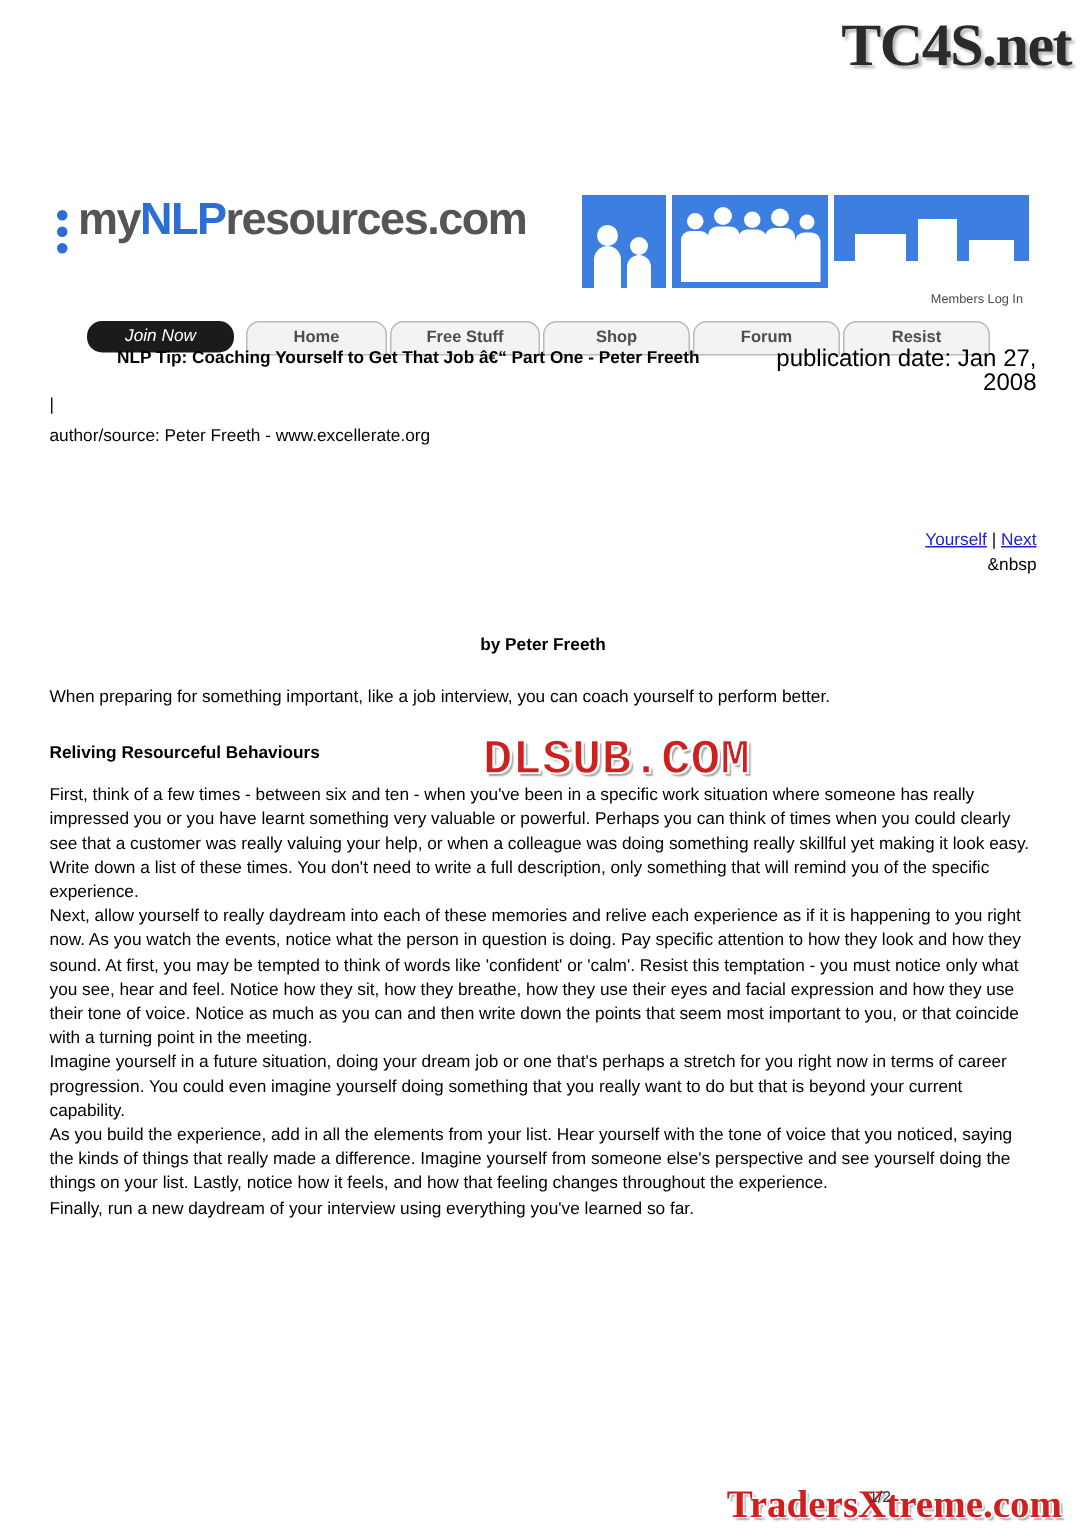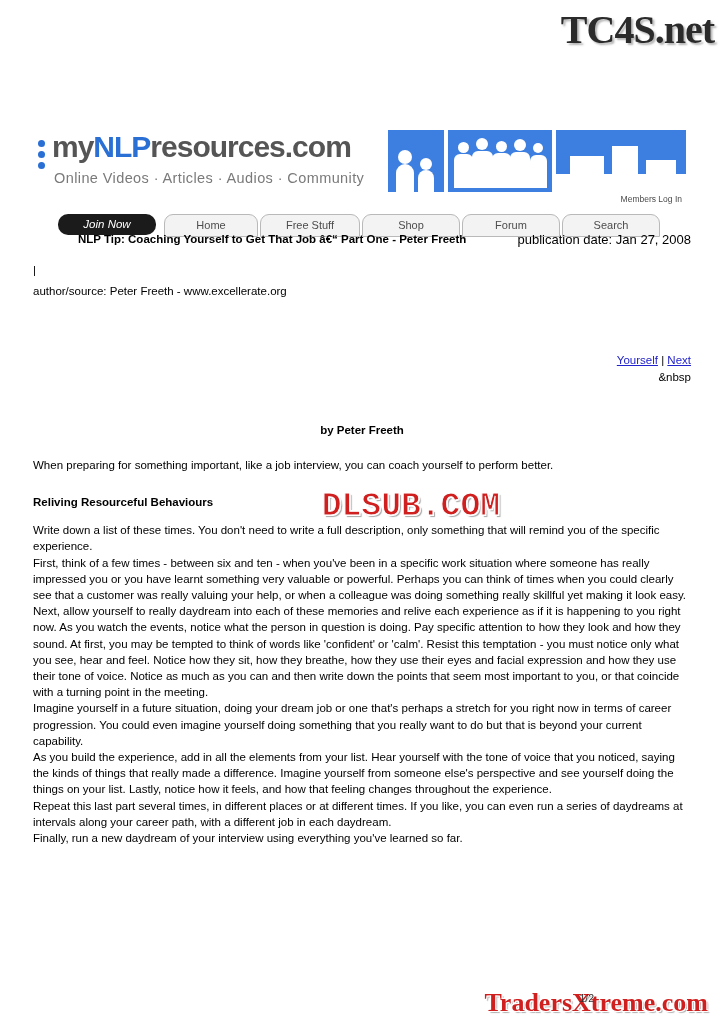--- a/index.html
+++ b/index.html
@@ -157,20 +157,21 @@
     position: absolute;
     top: 0;
     height: 21px;
     border: 1px solid #b9b9b9;
     border-radius: 9px 9px 0 0;
     background: #f3f3f3;
     color: #4d4d4d;
     font-size: 11px;
     text-align: center;
     line-height: 21px;
+    font-weight: bold;
   }
   .nav-home    { left: 128px; width: 92px; }
   .nav-free    { left: 224px; width: 98px; }
   .nav-shop    { left: 326px; width: 96px; }
   .nav-forum   { left: 426px; width: 96px; }
   .nav-search  { left: 526px; width: 96px; }
 
   
   .article-title {
     position: absolute;
@@ -180,21 +181,21 @@
     font-size: 11.5px;
     font-weight: bold;
     line-height: 14px;
   }
   .pub-date {
     position: absolute;
     right: 33px;
     top: 232px;
     width: 180px;
     text-align: right;
-    font-size: 13px;
+    font-size: 16px;
     line-height: 16px;
   }
   .pipe-line {
     position: absolute;
     left: 33px;
     top: 264px;
     font-size: 11.5px;
   }
   .author-line {
     position: absolute;
@@ -316,21 +317,20 @@
 
   <div class="logo-box">
     <div class="logo-dots">
       <i></i>
         <i></i>
         <i></i>
     </div>
     <div class="logo-text">
       <span>my</span><span class="blue">NLP</span><span>resources.com</span>
     </div>
-    <div class="logo-sub">Online Videos · Articles · Audios · Community</div>
   </div>
 
   <div class="banner-imgs">
     <div class="bimg b1">
       <div class="shape" style="left:8px;top:34px;width:18px;height:28px;border-radius:9px 9px 0 0;"></div>
       <div class="shape" style="left:10px;top:20px;width:14px;height:14px;border-radius:50%;"></div>
       <div class="shape" style="left:30px;top:40px;width:16px;height:22px;border-radius:8px 8px 0 0;"></div>
       <div class="shape" style="left:32px;top:28px;width:12px;height:12px;border-radius:50%;"></div>
     </div>
     <div class="bimg b2">
@@ -355,43 +355,42 @@
 
   <div class="members-login">Members Log In</div>
 </div>
 
 <div class="navbar">
   <div class="nav-join">Join Now</div>
   <div class="nav-item nav-home">Home</div>
   <div class="nav-item nav-free">Free Stuff</div>
   <div class="nav-item nav-shop">Shop</div>
   <div class="nav-item nav-forum">Forum</div>
-  <div class="nav-item nav-search">Search</div>
+  <div class="nav-item nav-search">Resist</div>
 </div>
 
 <div class="article-title">NLP Tip: Coaching Yourself to Get That Job â€“ Part One - Peter Freeth</div>
 <div class="pub-date">publication date: Jan 27, 2008</div>
 <div class="pipe-line">|</div>
 <div class="author-line">author/source: Peter Freeth - www.excellerate.org</div>
 
 <div class="prevnext">
   <a href="#">Yourself</a><span> | </span><a href="#">Next</a>
 </div>
 <div class="nbsp-line">&amp;nbsp</div>
 
 <div class="byline">by Peter Freeth</div>
 <div class="intro">When preparing for something important, like a job interview, you can coach yourself to perform better.</div>
 <div class="section-head">Reliving Resourceful Behaviours</div>
 
 <div class="bodytext">
   <p style="visibility:hidden;margin:0;">&nbsp;</p>
+  <p>First, think of a few times - between six and ten - when you've been in a specific work situation where someone has really impressed you or you have learnt something very valuable or powerful. Perhaps you can think of times when you could clearly see that a customer was really valuing your help, or when a colleague was doing something really skillful yet making it look easy.</p>
   <p>Write down a list of these times. You don't need to write a full description, only something that will remind you of the specific experience.</p>
-  <p>First, think of a few times - between six and ten - when you've been in a specific work situation where someone has really impressed you or you have learnt something very valuable or powerful. Perhaps you can think of times when you could clearly see that a customer was really valuing your help, or when a colleague was doing something really skillful yet making it look easy.</p>
   <p>Next, allow yourself to really daydream into each of these memories and relive each experience as if it is happening to you right now. As you watch the events, notice what the person in question is doing. Pay specific attention to how they look and how they sound. At first, you may be tempted to think of words like 'confident' or 'calm'. Resist this temptation - you must notice only what you see, hear and feel. Notice how they sit, how they breathe, how they use their eyes and facial expression and how they use their tone of voice. Notice as much as you can and then write down the points that seem most important to you, or that coincide with a turning point in the meeting.</p>
   <p>Imagine yourself in a future situation, doing your dream job or one that's perhaps a stretch for you right now in terms of career progression. You could even imagine yourself doing something that you really want to do but that is beyond your current capability.</p>
   <p>As you build the experience, add in all the elements from your list. Hear yourself with the tone of voice that you noticed, saying the kinds of things that really made a difference. Imagine yourself from someone else's perspective and see yourself doing the things on your list. Lastly, notice how it feels, and how that feeling changes throughout the experience.</p>
-  <p>Repeat this last part several times, in different places or at different times. If you like, you can even run a series of daydreams at intervals along your career path, with a different job in each daydream.</p>
   <p>Finally, run a new daydream of your interview using everything you've learned so far.</p>
 </div>
 
 <div class="dlsub">DLSUB.COM</div>
 <div class="txtreme">TradersXtreme.com</div>
 <div class="pagenum">1/2</div>
 
 </body></html>

